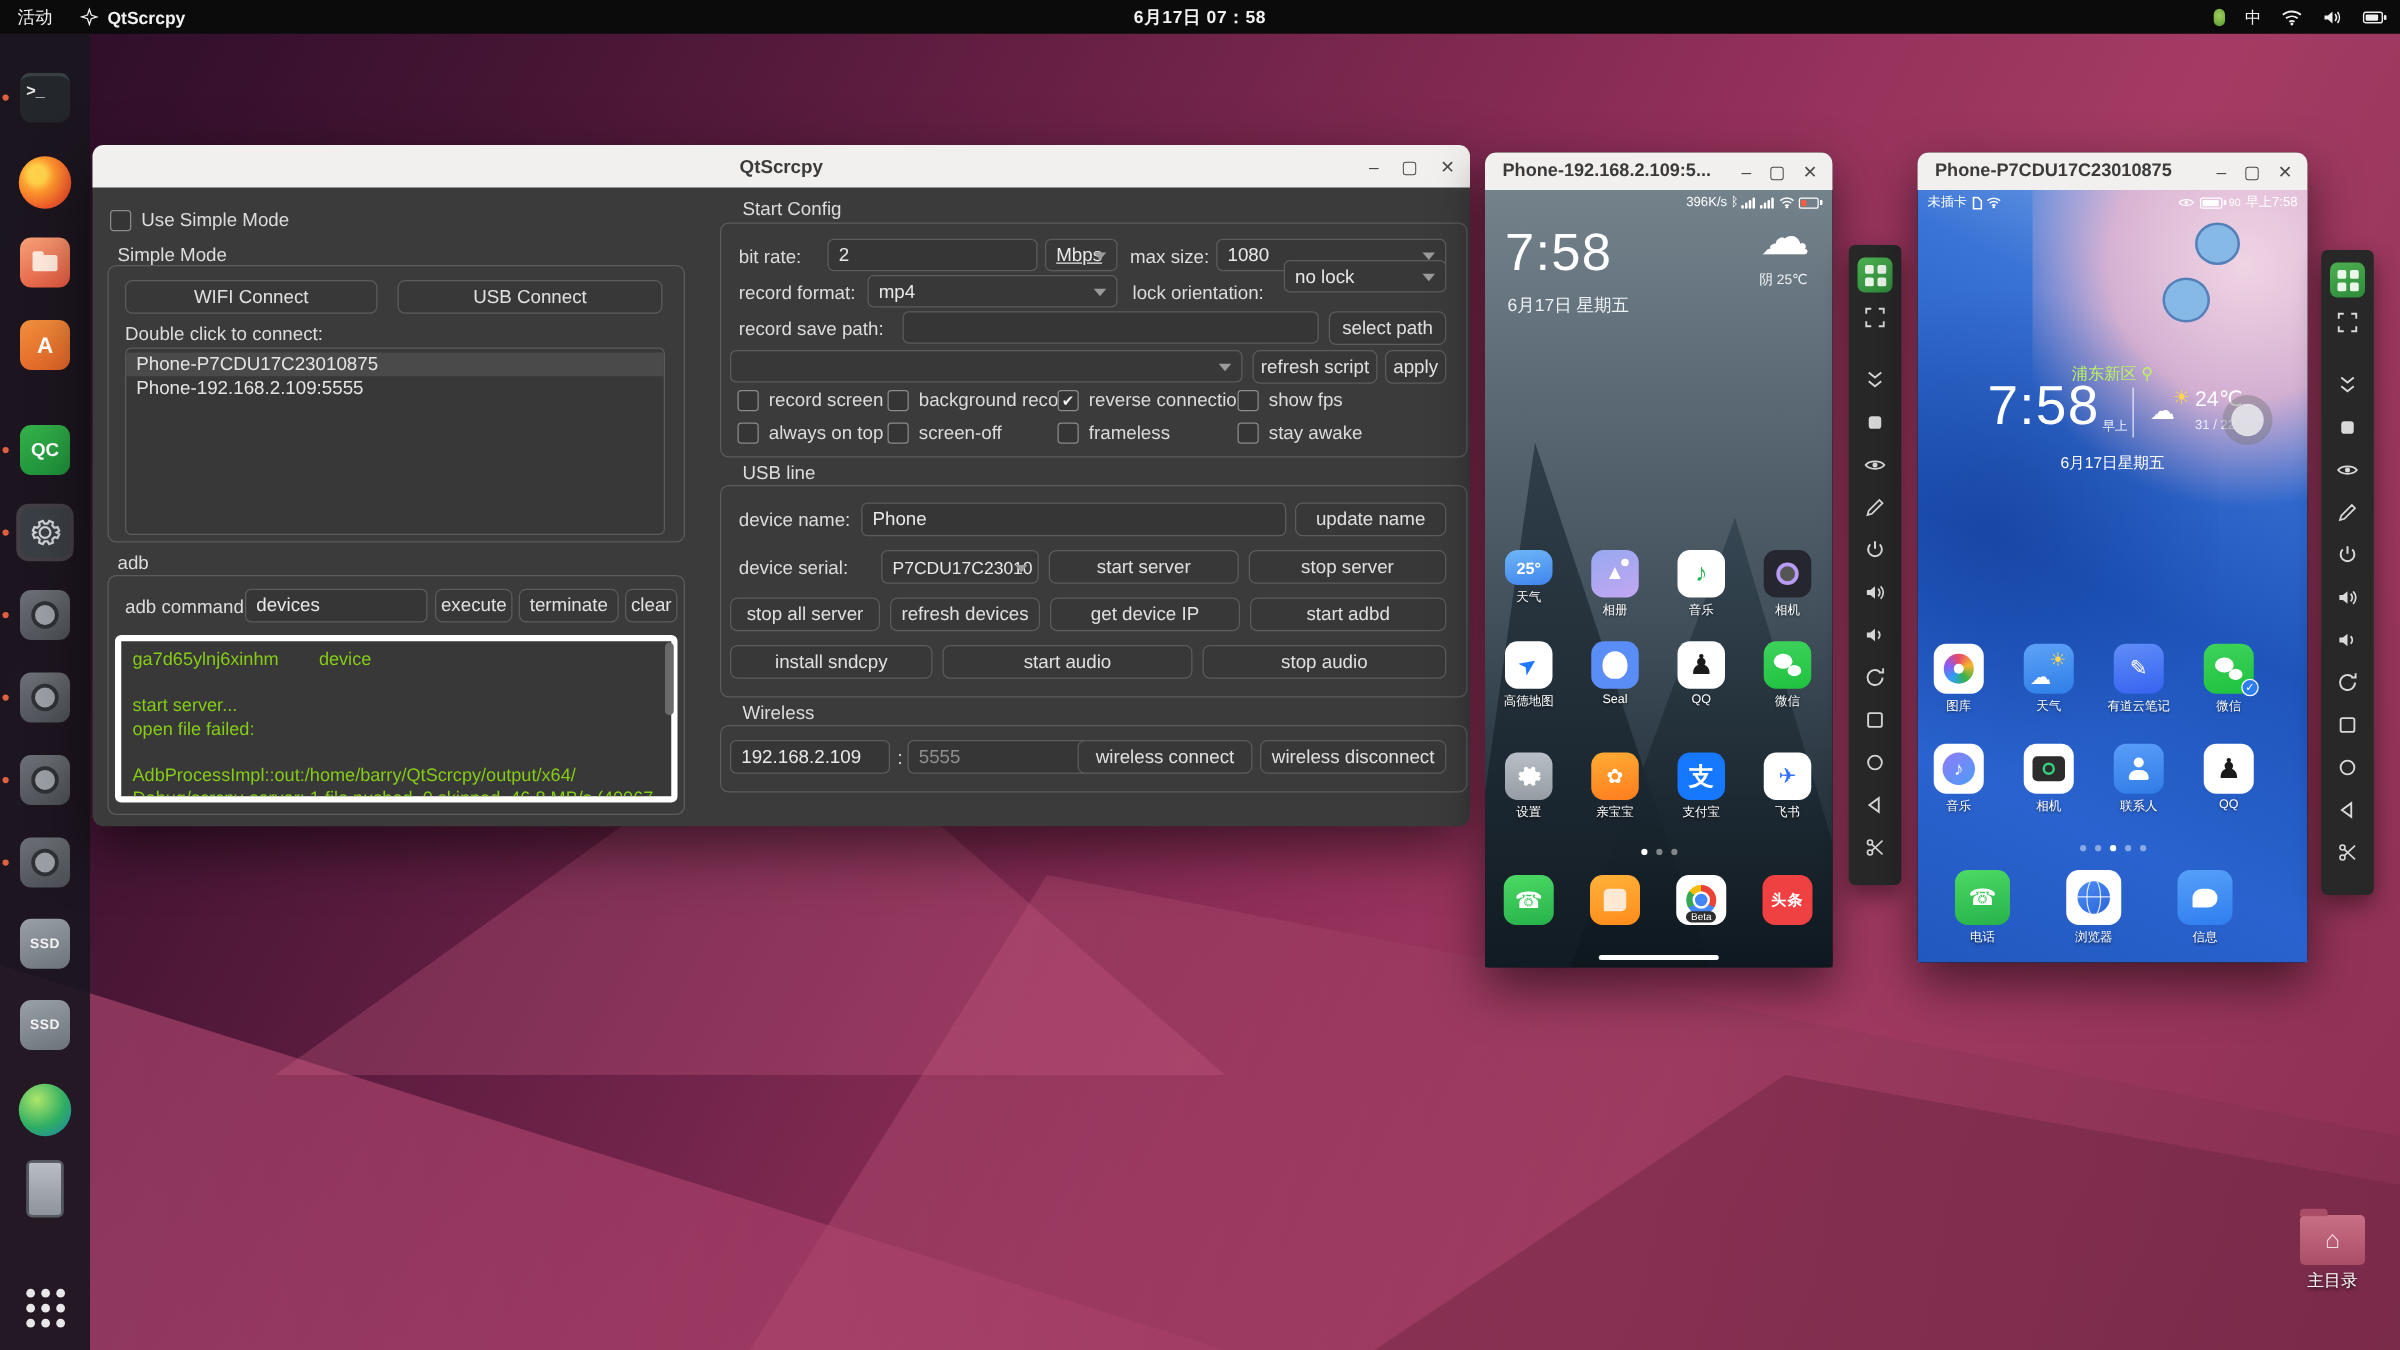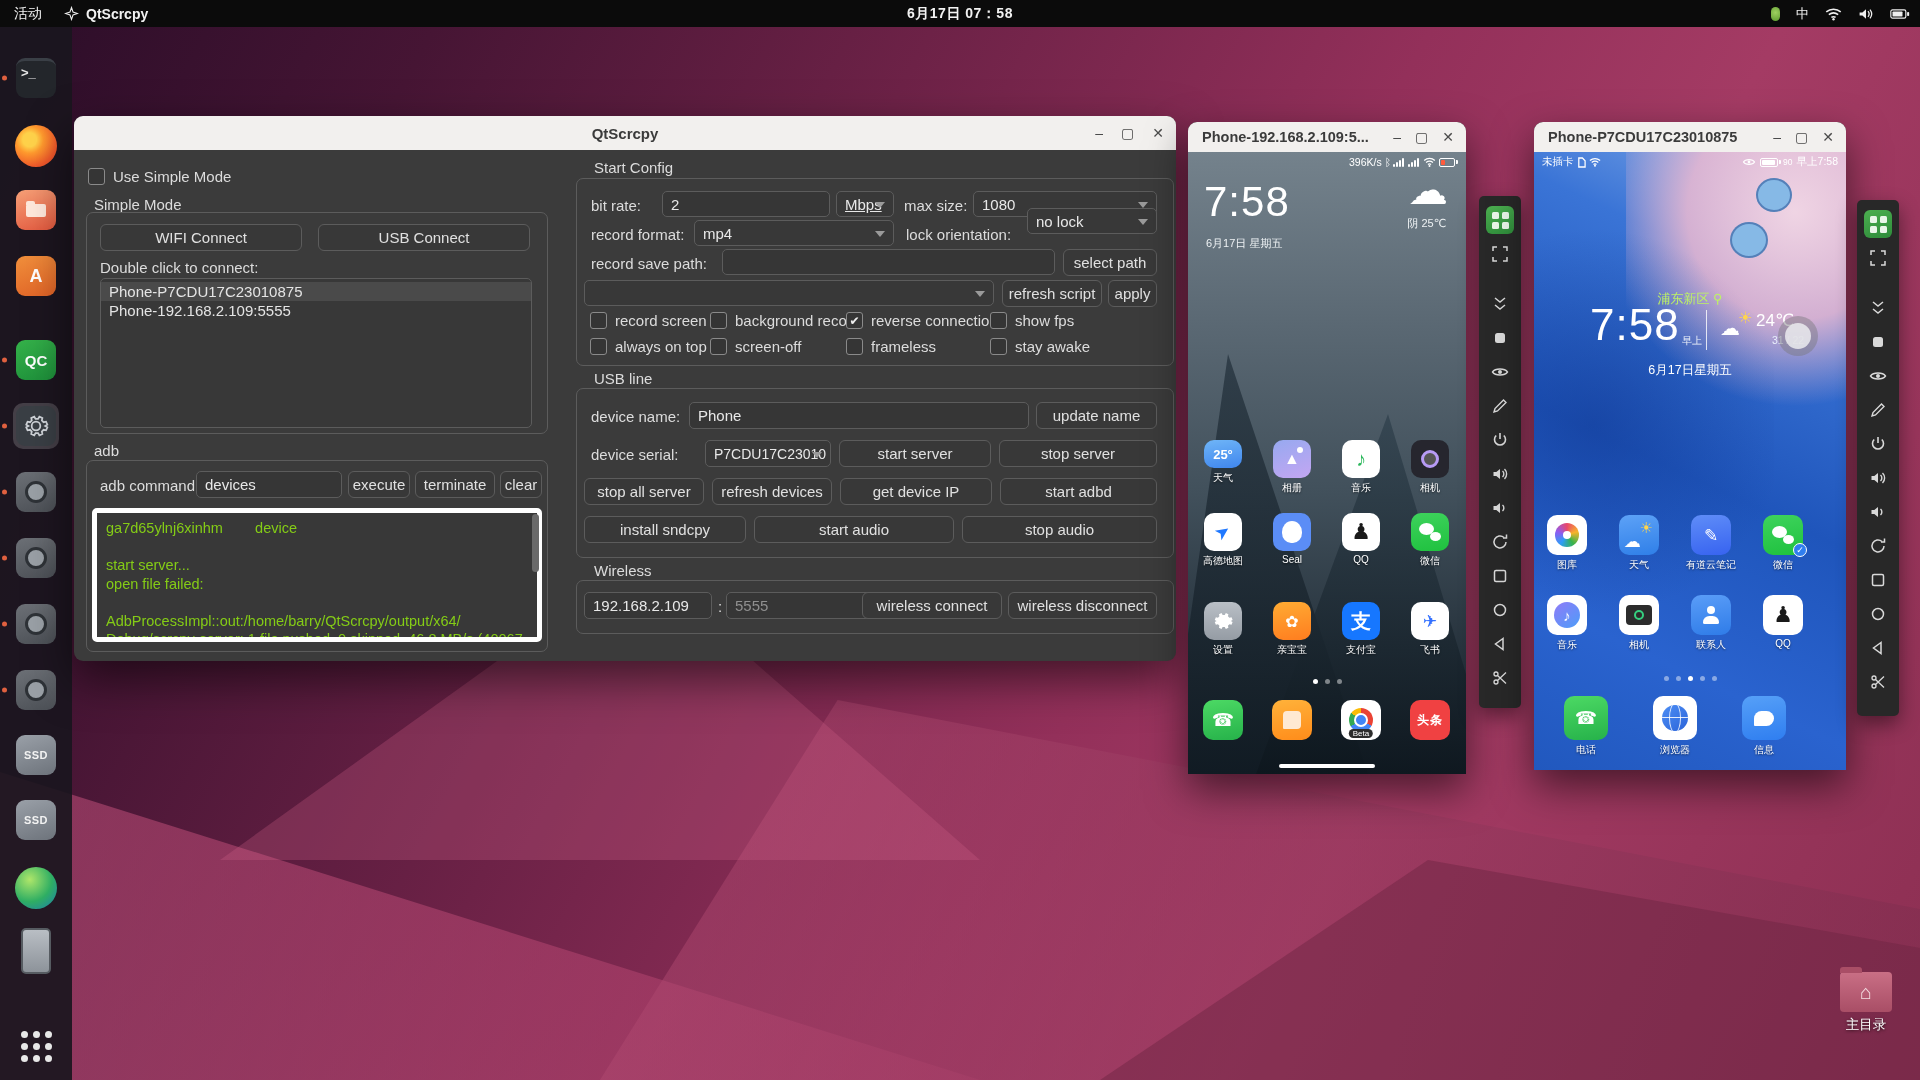--- a/index.html
+++ b/index.html
@@ -87,21 +87,21 @@
   .batt .body{width:16px;height:9px;border:1px solid #fff;border-radius:2px;padding:1px;box-sizing:border-box;display:flex;}
   .batt .fill{height:100%;background:#ff9d3c;border-radius:1px;}
   .batt .tip{width:2px;height:4px;background:#fff;border-radius:0 1px 1px 0;margin-left:1px;}
   .batt .pct{font-size:8.5px;margin-left:2px;}
 
   
   #p1-wall{position:absolute;inset:0;background:linear-gradient(180deg,#74828c 0%,#5a6873 28%,#41505b 55%,#25313b 82%,#16202a 100%);}
   #p1-wall .m1{position:absolute;left:-20px;bottom:0;width:200px;height:420px;background:linear-gradient(#2a3843,#101a22);clip-path:polygon(0 100%,30% 0,100% 100%);opacity:.85;}
   #p1-wall .m2{position:absolute;right:-30px;bottom:0;width:240px;height:360px;background:linear-gradient(#31424e,#0d161d);clip-path:polygon(0 100%,55% 0,100% 100%);opacity:.8;}
   .p1-clock{position:absolute;left:16px;top:26px;color:#fff;font-size:42px;font-weight:200;letter-spacing:1px;}
-  .p1-date{position:absolute;left:18px;top:84px;color:#eef2f4;font-size:11px;}
+  .p1-date{position:absolute;left:18px;top:84px;color:#eef2f4;font-size:14px;}
   .p1-cloud{position:absolute;right:18px;top:18px;color:#fff;font-size:40px;line-height:1;}
   .p1-temp{position:absolute;right:20px;top:64px;color:#eef2f4;font-size:11px;}
 
   .app-cell{position:absolute;width:62px;text-align:center;}
   .app-icon{width:38px;height:38px;border-radius:10px;margin:0 auto;position:relative;display:flex;align-items:center;justify-content:center;overflow:visible;}
   .app-label{margin-top:3px;color:#fff;font-size:10px;text-shadow:0 1px 2px rgba(0,0,0,.6);white-space:nowrap;}
   .page-dots{position:absolute;width:100%;display:flex;justify-content:center;gap:7px;}
   .page-dots i{width:5px;height:5px;border-radius:50%;background:rgba(255,255,255,.45);}
   .page-dots i.on{background:#fff;}
   .home-bar{position:absolute;left:50%;transform:translateX(-50%);width:96px;height:4px;border-radius:3px;background:#fff;}
@@ -165,21 +165,21 @@
   #p2-wall .pink{position:absolute;right:-40px;top:-30px;width:260px;height:300px;background:radial-gradient(circle at 65% 30%,rgba(247,216,228,.95) 0%,rgba(238,186,209,.85) 40%,rgba(238,186,209,0) 72%);}
   #p2-wall .swirl{position:absolute;left:-60px;top:60px;width:300px;height:420px;background:radial-gradient(circle at 40% 50%,rgba(14,52,140,.45),rgba(14,52,140,0) 70%);}
   #p2-wall .c1{position:absolute;border-radius:50%;background:#86b9e6;border:2px solid rgba(25,60,130,.45);}
   .p2-loc{position:absolute;width:100%;text-align:center;color:#bef264;font-size:13px;}
   .p2-clock{position:absolute;color:#fff;font-size:44px;font-weight:200;letter-spacing:1px;}
   .p2-period{position:absolute;color:#eef2fa;font-size:10px;}
   .p2-div{position:absolute;width:1px;background:rgba(255,255,255,.8);}
   .p2-sun{position:absolute;color:#ffd54d;font-size:16px;}
   .p2-cld{position:absolute;color:#fff;font-size:20px;}
   .p2-temp{position:absolute;color:#fff;font-size:17px;}
-  .p2-hilo{position:absolute;color:#e8eefc;font-size:10.5px;margin-left:16px;}
+  .p2-hilo{position:absolute;color:#e8eefc;font-size:10.5px;}
   .p2-date{position:absolute;width:100%;text-align:center;color:#fff;font-size:12.5px;}
   .float-ball{position:absolute;width:40px;height:40px;border-radius:50%;background:rgba(120,120,125,.45);display:flex;align-items:center;justify-content:center;}
   .float-ball i{width:26px;height:26px;border-radius:50%;background:rgba(235,235,238,.85);}
 
   
   .side-toolbar{position:absolute;width:42px;background:#282828;border-radius:5px;box-shadow:0 8px 20px rgba(0,0,0,.45);
     display:flex;flex-direction:column;align-items:center;padding:7px 0;box-sizing:border-box;}
   .tool-ic{width:28px;height:28px;margin:3px 0;display:flex;align-items:center;justify-content:center;}
   .tool-ic.green{background:linear-gradient(160deg,#4caf50,#2e8b3a);border-radius:6px;}
   .tool-ic.green .gg{display:grid;grid-template-columns:repeat(2,7px);grid-gap:3px;}

